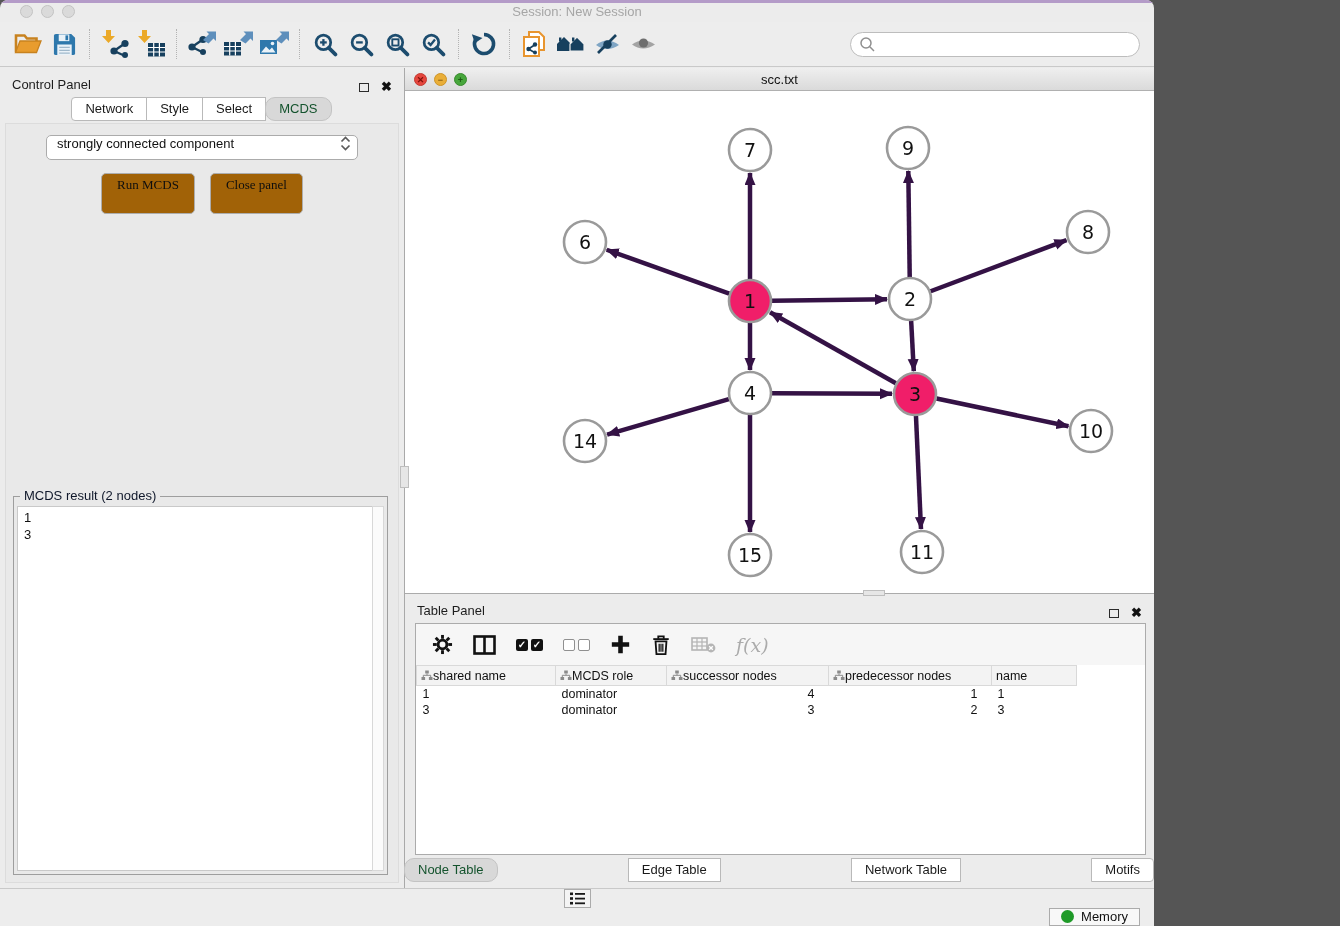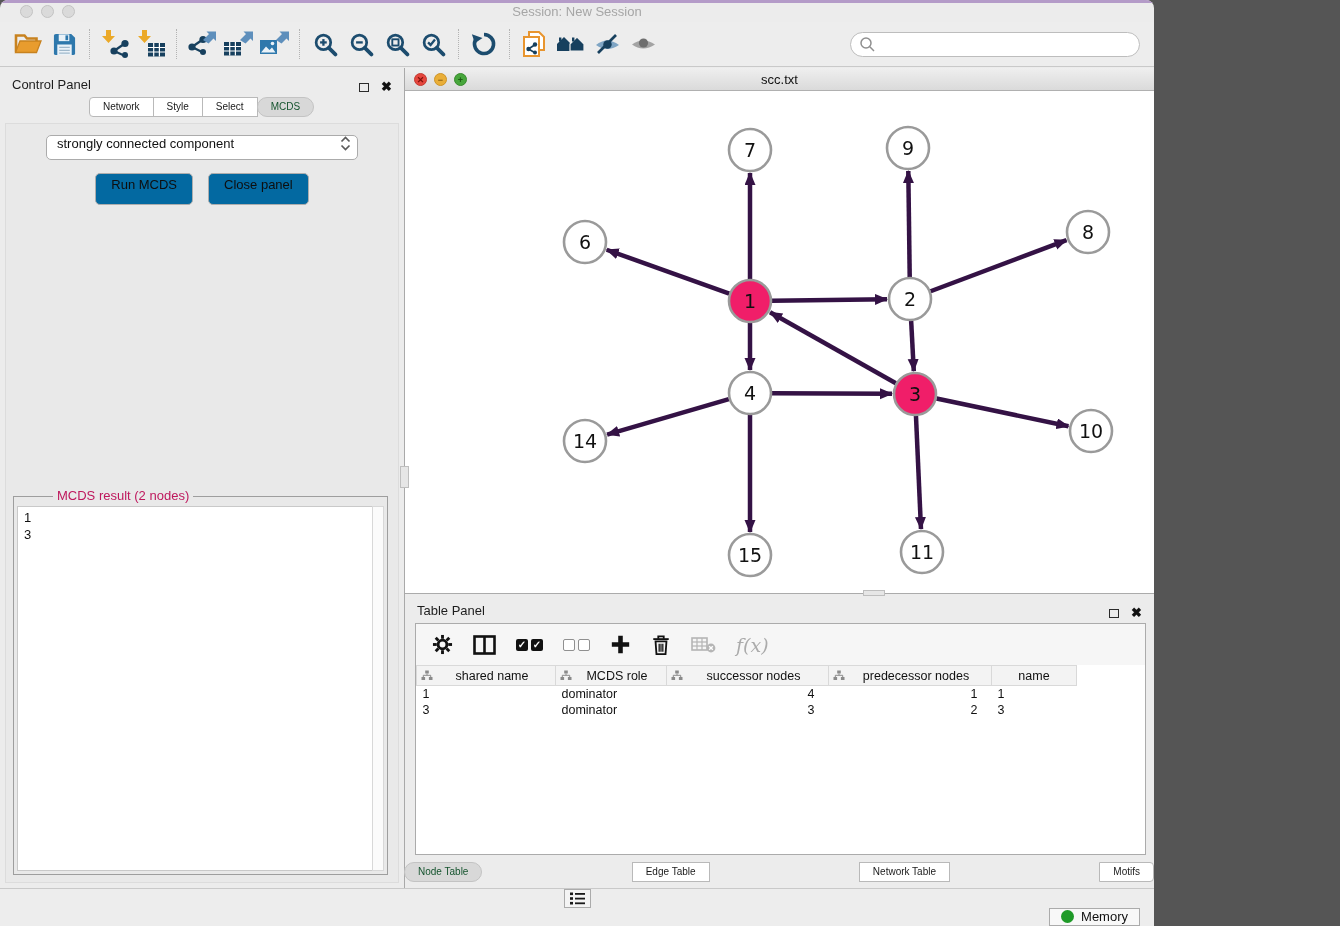--- a/index.html
+++ b/index.html
@@ -30,33 +30,33 @@
   
   .main { position:absolute; top:68px; bottom:38px; left:0; right:0; display:flex; }
 
   
   .control-panel { width:405px; border-right:1px solid #A9A9A9; background:#ECECEC; position:relative; flex:none;}
   .panel-header { height:24px; display:flex; align-items:flex-end; padding:0 12px; font-size:13px; color:#1d1d1d;}
   .panel-controls { margin-left:auto; display:flex; align-items:center; gap:12px;}
   .float-icon { width:10px; height:9px; border:1.6px solid #2b2b2b; display:inline-block; background:transparent;}
   .close-icon { font-size:13px; font-weight:bold; color:#111; line-height:10px;}
   .seg-tabs { display:flex; justify-content:center; margin-top:5px; position:relative; z-index:2;}
-  .tab { border:1px solid #B9B9B9; background:#fff; padding:3px 13px 4px; font-size:10px; color:#1a1a1a; margin-left:-1px; cursor:default;}
+  .tab { border:1px solid #B9B9B9; background:#fff; padding:3px 13px 4px; font-size:13px; color:#1a1a1a; margin-left:-1px; cursor:default;}
   .tab:first-child { border-radius:4px 0 0 4px; }
   .tab:last-child { border-radius:0 4px 4px 0; }
   .tab.selected { background:#D8D8D8; color:#14532d; border-color:#C3C3C3;border-radius:10px;}
   .cp-content { position:absolute; top:55px; left:5px; right:5px; bottom:5px; background:#E9E9E9; border:1px solid #DCDCDC;}
   .opt-label { text-align:center; margin-top:20px; font-size:13.5px; color:#0e0e0e;}
   .select-box { margin:11px auto 0; width:312px; height:25px; background:#fff; border:1px solid #ABABAB; border-radius:5px;
     display:flex; align-items:center; padding:0 6px 8px 10px; font-size:13px; color:#111;}
   .stepper { margin-left:auto; display:flex; align-items:center;}
   .btn-row { display:flex; justify-content:center; gap:15px; margin-top:13px;}
-  .btn { background:#0369a1; border:1px solid #ADADAD; border-radius:5px; padding:3px 15px 12px; font-size:13px; color:#0e0e0e; cursor:default;}
+  .btn { background:#a16207; border:1px solid #ADADAD; border-radius:5px; padding:3px 15px 20px; font-size:13px; color:#0e0e0e; cursor:default;font-family:Liberation Serif, serif;}
   .result-group { position:absolute; left:7px; right:10px; top:372px; bottom:7px; border:1px solid #9E9E9E; }
-  .result-label { position:absolute; top:-9px; left:6px; background:#E9E9E9; padding:0 4px; font-size:13px; color:#be185d;margin-left:33px;}
+  .result-label { position:absolute; top:-9px; left:6px; background:#E9E9E9; padding:0 4px; font-size:13px; color:#0f172a;}
   .result-text { position:absolute; top:9px; left:3px; right:3px; bottom:3px; background:#fff; border:1px solid #C9C9C9;
     font-size:13px; color:#111; padding:2px 16px 2px 6px; line-height:17px; overflow:hidden;}
   .result-scroll { position:absolute; top:9px; right:3px; bottom:3px; width:12px; background:#FBFBFB; border:1px solid #D8D8D8;}
 
   
   .right-col { flex:1; display:flex; flex-direction:column; position:relative;}
   .network-window { height:526px; flex:none; display:flex; flex-direction:column; border-bottom:1px solid #ABABAB; position:relative;}
   .nw-titlebar { height:23px; flex:none; background:linear-gradient(#EFEFEF,#DADADA); border-bottom:1px solid #B0B0B0;
     display:flex; align-items:center; position:relative;}
   .nw-traffic { display:flex; gap:7px; margin-left:9px; z-index:2;}
@@ -77,21 +77,21 @@
   .tp-toolbar { height:41px; flex:none; display:flex; align-items:center; gap:20px; padding:0 16px; background:#F6F6F6;}
   .tico { display:flex; align-items:center; justify-content:center; }
   .checkpair { display:flex; gap:3px;}
   .cbx { width:12px; height:12px; border-radius:2px; }
   .cbx.on { background:#111; color:#fff; font-size:10px; line-height:12px; text-align:center; font-weight:bold;}
   .cbx.off { border:1.6px solid #909090; background:#fff;}
   .fx { font-family:"DejaVu Serif", serif; font-style:italic; font-size:19px; color:#ABABAB;}
   table.tp-table { border-collapse:collapse; table-layout:fixed; width:660px; font-size:12.5px; color:#111;}
   .tp-table th { background:#F3F3F3; border:1px solid #D9D9D9; height:20px; font-weight:normal; padding:0 4px;}
   .th-inner { display:flex; align-items:center; }
-  .th-label { flex:1; text-align:center; }
+  .th-label { flex:1; text-align:left; }
   .tp-table td { height:16px; padding:0 6px; white-space:nowrap; }
   td.num { text-align:right; padding-right:14px;}
   .tp-tabs { position:absolute; bottom:6px; left:0; right:0; display:flex; justify-content:space-between;}
 
   
   .statusbar { position:absolute; bottom:0; left:0; right:0; height:38px; border-top:1px solid #C9C9C9; background:#EDEDED;
     display:flex; align-items:center; padding:0 14px;flex-direction:column;}
   .sb-btn { width:27px; height:25px; border:1px solid #ABABAB; background:#F4F4F4; display:flex; align-items:center; justify-content:center;}
   .memory-btn { margin-left:auto; height:25px; border:1px solid #ABABAB; background:#F8F8F8; display:flex; align-items:center; gap:7px;
     padding:0 11px; font-size:13px; color:#111;}

